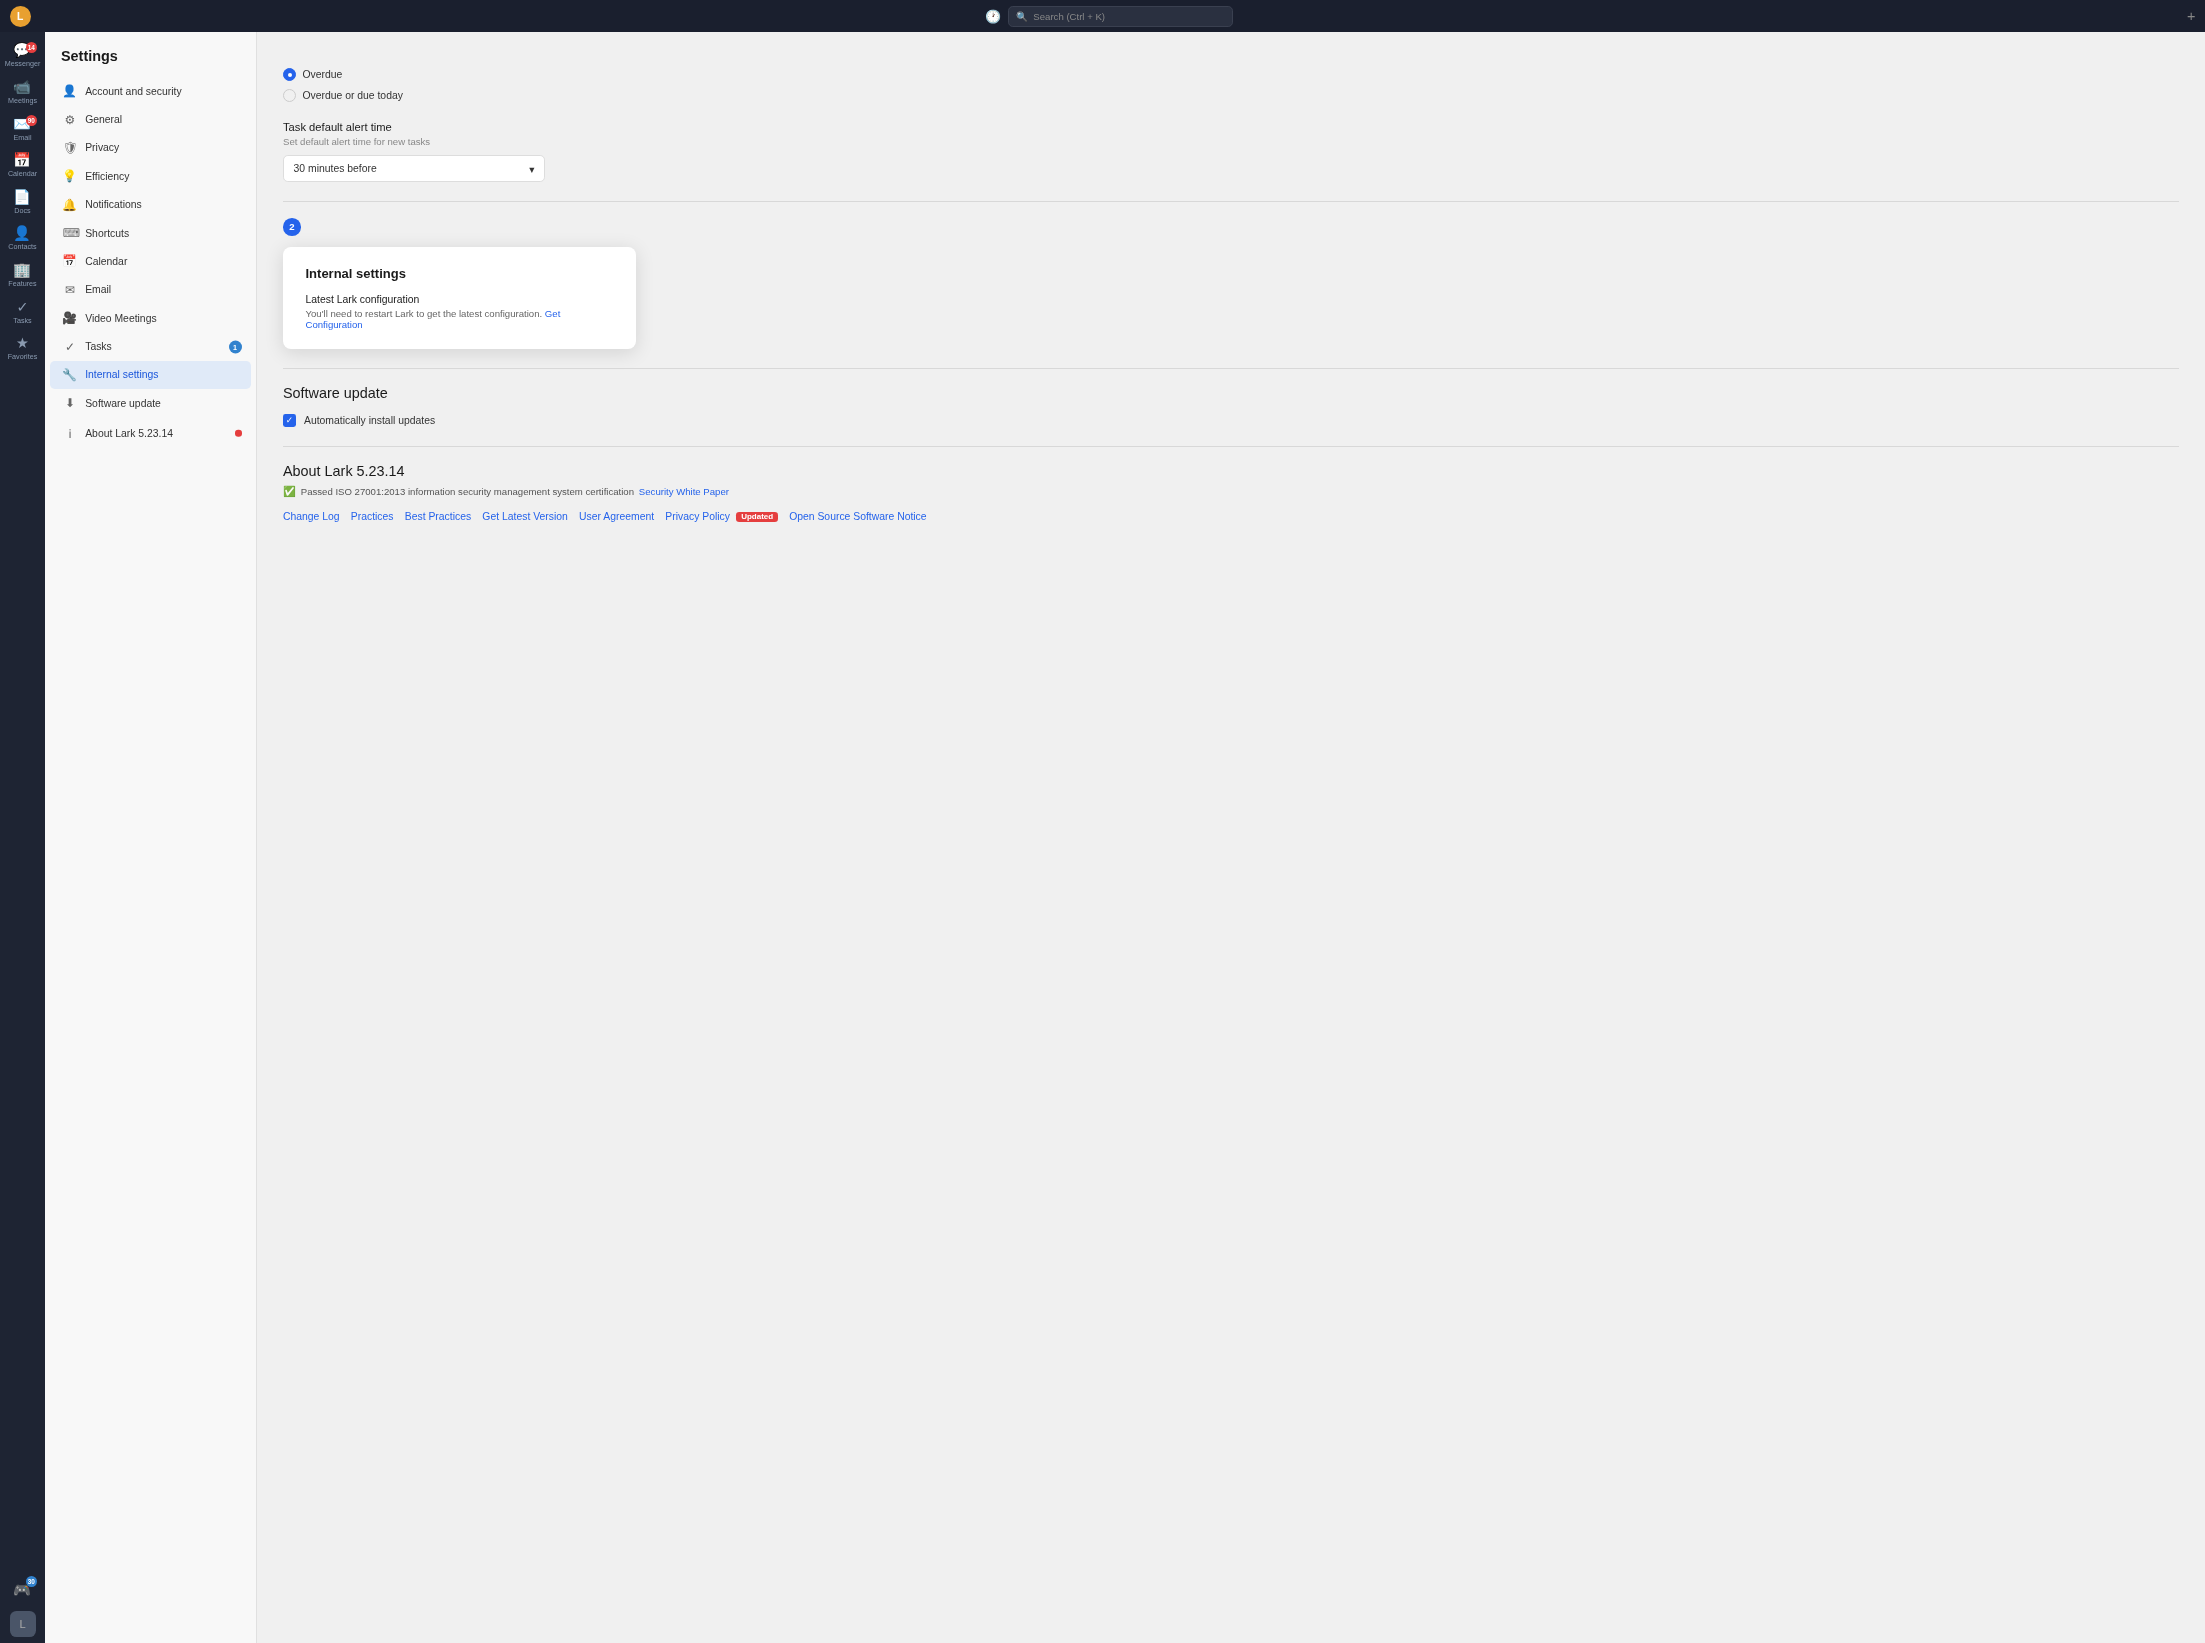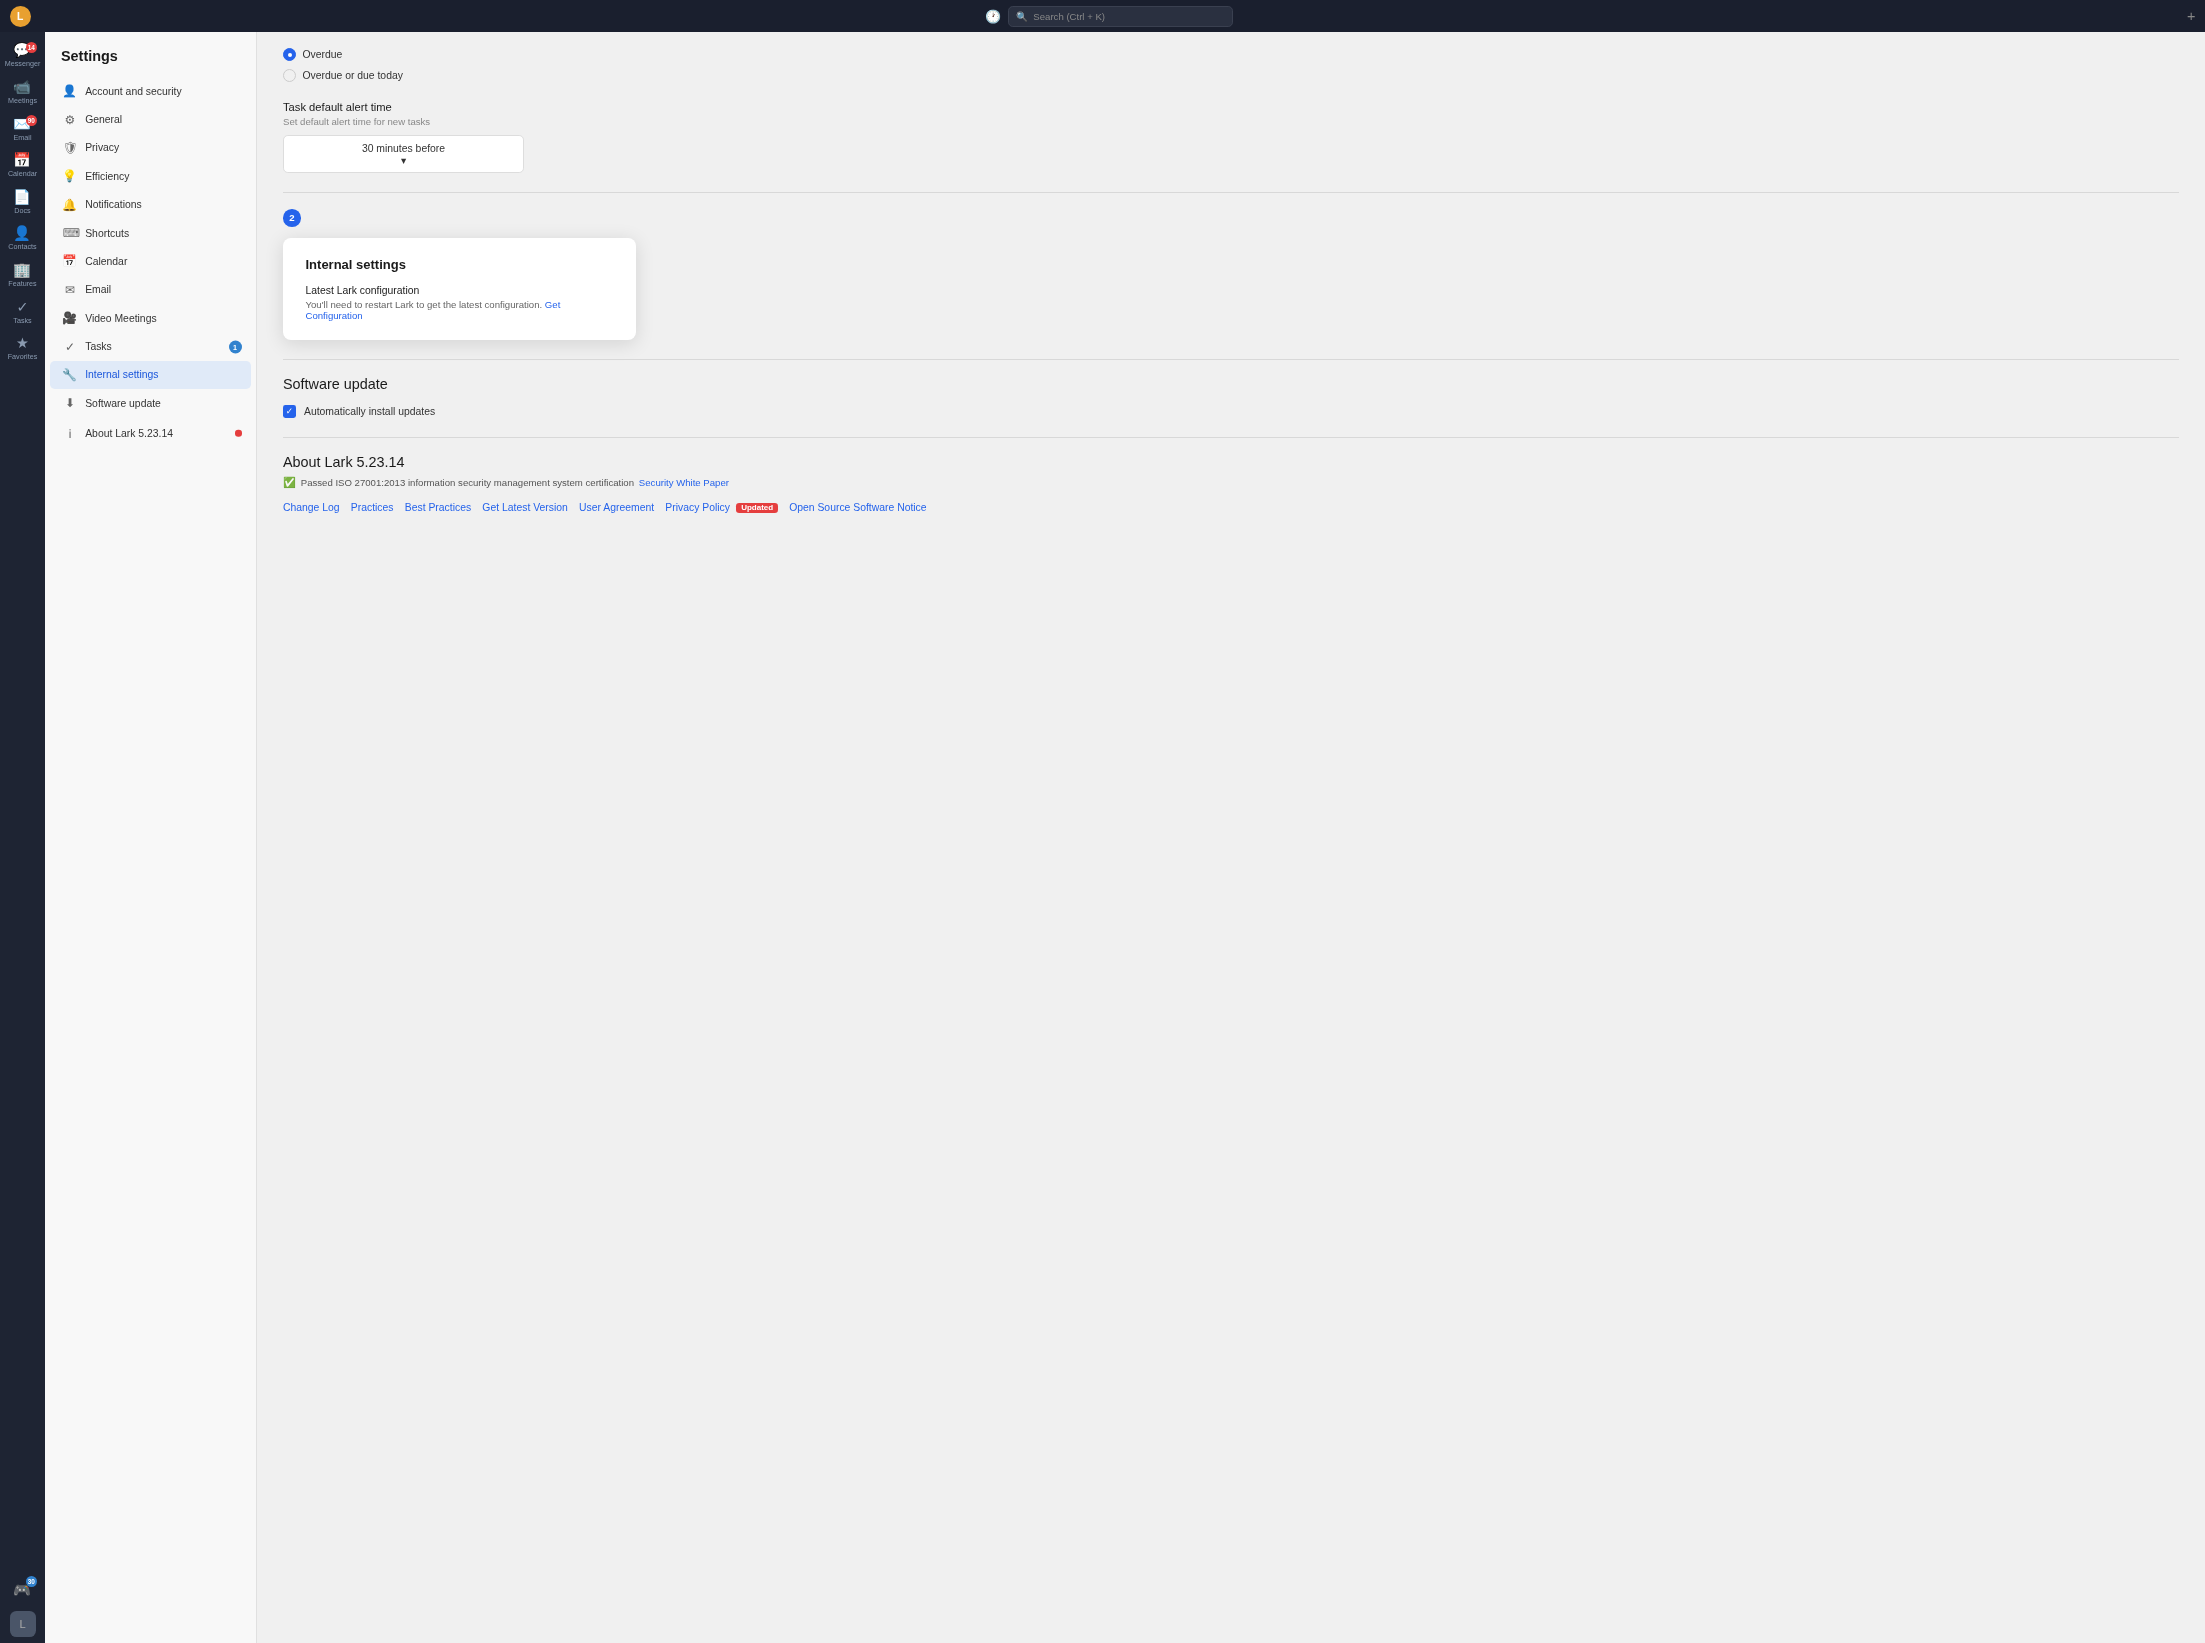--- a/index.html
+++ b/index.html
@@ -87,41 +87,42 @@
     }
     .sidebar-item .si-dot {
       position: absolute; right: 9.6px; top: 50%; transform: translateY(-50%);
       width: 6.4px; height: 6.4px; background: #e53e3e; border-radius: 50%;
     }
 
     
     .content-area {
       flex: 1; overflow-y: auto; padding: 16px 26px; position: relative;
       background: #f0f0f0;
+      margin-top: 20px;
     }
 
     
     .overdue-section { margin-bottom: 13px; }
     .radio-group { display: flex; flex-direction: column; gap: 8px; }
     .radio-item { display: flex; align-items: center; gap: 6.4px; font-size: 10.4px; color: #333; }
     .radio-circle {
       width: 13px; height: 13px; border-radius: 50%; border: 1.6px solid #ccc;
       display: flex; align-items: center; justify-content: center; flex-shrink: 0;
     }
     .radio-circle.checked { border-color: #2563eb; background: #2563eb; }
     .radio-circle.checked::after { content: ''; width: 4px; height: 4px; background: white; border-radius: 50%; }
 
     
     .section-block { margin-bottom: 19px; }
     .section-label { font-size: 11.2px; font-weight: 500; color: #1a1a1a; margin-bottom: 3.2px; }
     .section-sublabel { font-size: 9.6px; color: #888; margin-bottom: 8px; }
     .select-dropdown {
       background: white; border: 0.8px solid #ddd; border-radius: 4.8px;
-      padding: 6.4px 9.6px; font-size: 10.4px; color: #333; width: 241px;
-      display: flex; align-items: center; justify-content: space-between; cursor: pointer; flex-direction: column;
+      padding: 6.4px 9.6px; font-size: 10.4px; color: #333; width: 262px;
+      display: flex; align-items: center; justify-content: space-between; cursor: pointer;
     }
 
     
     .divider { border: none; border-top: 0.8px solid #d8d8d8; margin: 16px 0; }
 
     
     .popup-badge {
       width: 17.6px; height: 17.6px; background: #2563eb; color: white;
       border-radius: 50%; font-size: 9.6px; font-weight: 700;
       display: flex; align-items: center; justify-content: center;

